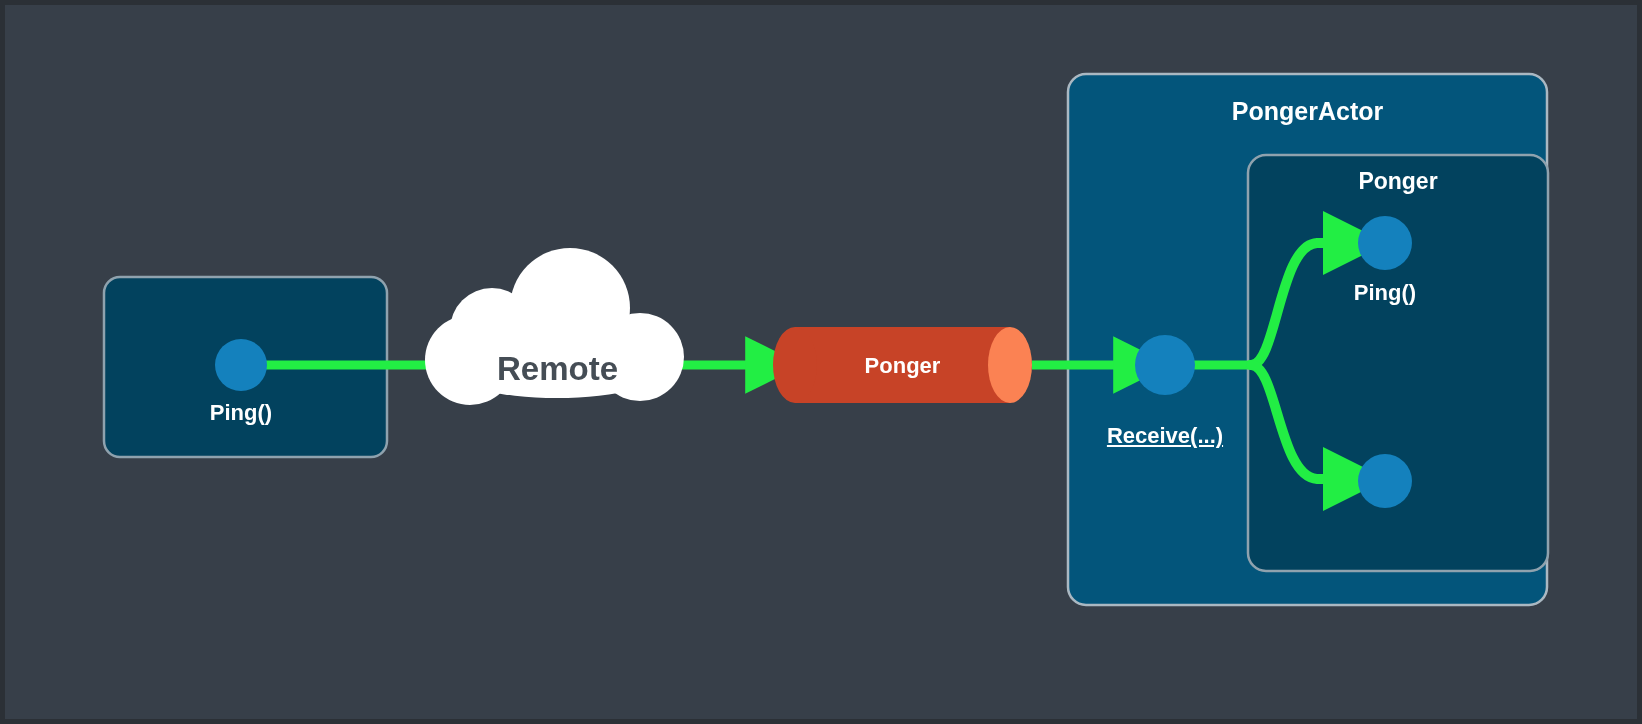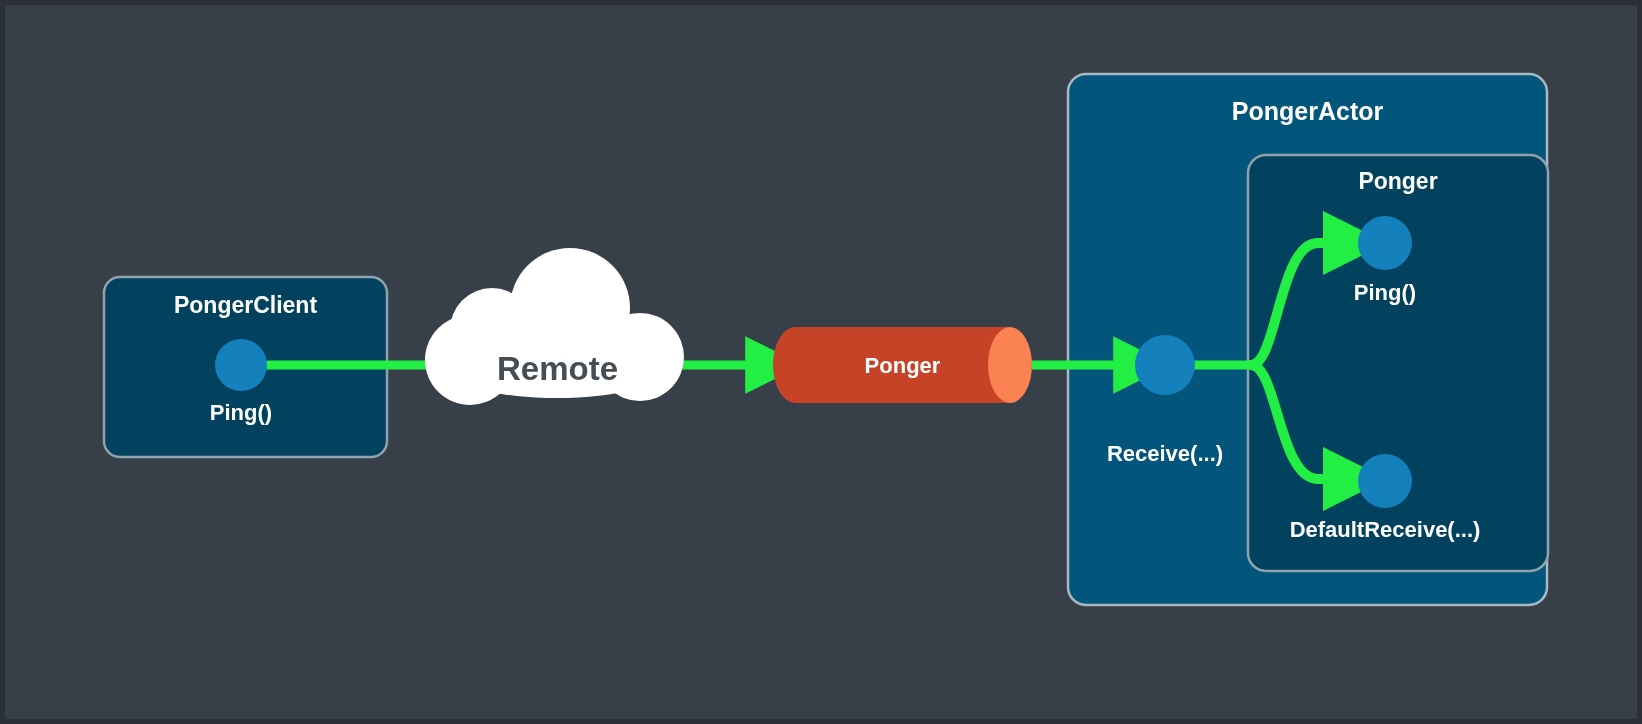--- a/index.html
+++ b/index.html
@@ -86,31 +86,29 @@
       <rect x="447" y="333" width="210" height="55" rx="27" ry="27"></rect>
       <ellipse cx="552" cy="363" rx="110" ry="30"></ellipse>
     </g>
 
     <circle cx="236" cy="360" r="26" fill="#1481bd"></circle>
     <circle cx="1160" cy="360" r="30" fill="#1481bd"></circle>
     <circle cx="1380" cy="238" r="27" fill="#1481bd"></circle>
     <circle cx="1380" cy="476" r="27" fill="#1481bd"></circle>
   </svg>
 
-  <div class="lbl title-md" style="left:99px; top:287px; width:283px;">PongerClient</div>
 
   <div class="lbl node" style="left:116px; top:395px; width:240px;">Ping()</div>
 
   <div class="lbl cloud" style="left:435px; top:345px; width:235px;">Remote</div>
 
   <div class="lbl node" style="left:790px; top:348px; width:215px;">Ponger</div>
 
   <div class="lbl title-lg" style="left:1063px; top:92px; width:479px;">PongerActor</div>
 
-  <div class="lbl node" style="left:1040px; top:436px; width:240px;">Receive(...)</div>
+  <div class="lbl node" style="left:1040px; top:418px; width:240px;text-decoration:underline;">Receive(...)</div>
 
   <div class="lbl title-md" style="left:1243px; top:163px; width:300px;">Ponger</div>
 
   <div class="lbl node" style="left:1270px; top:275px; width:220px;">Ping()</div>
 
-  <div class="lbl node" style="left:1215px; top:512px; width:330px;">DefaultReceive(...)</div>
 
 </div>
 
 </body></html>

